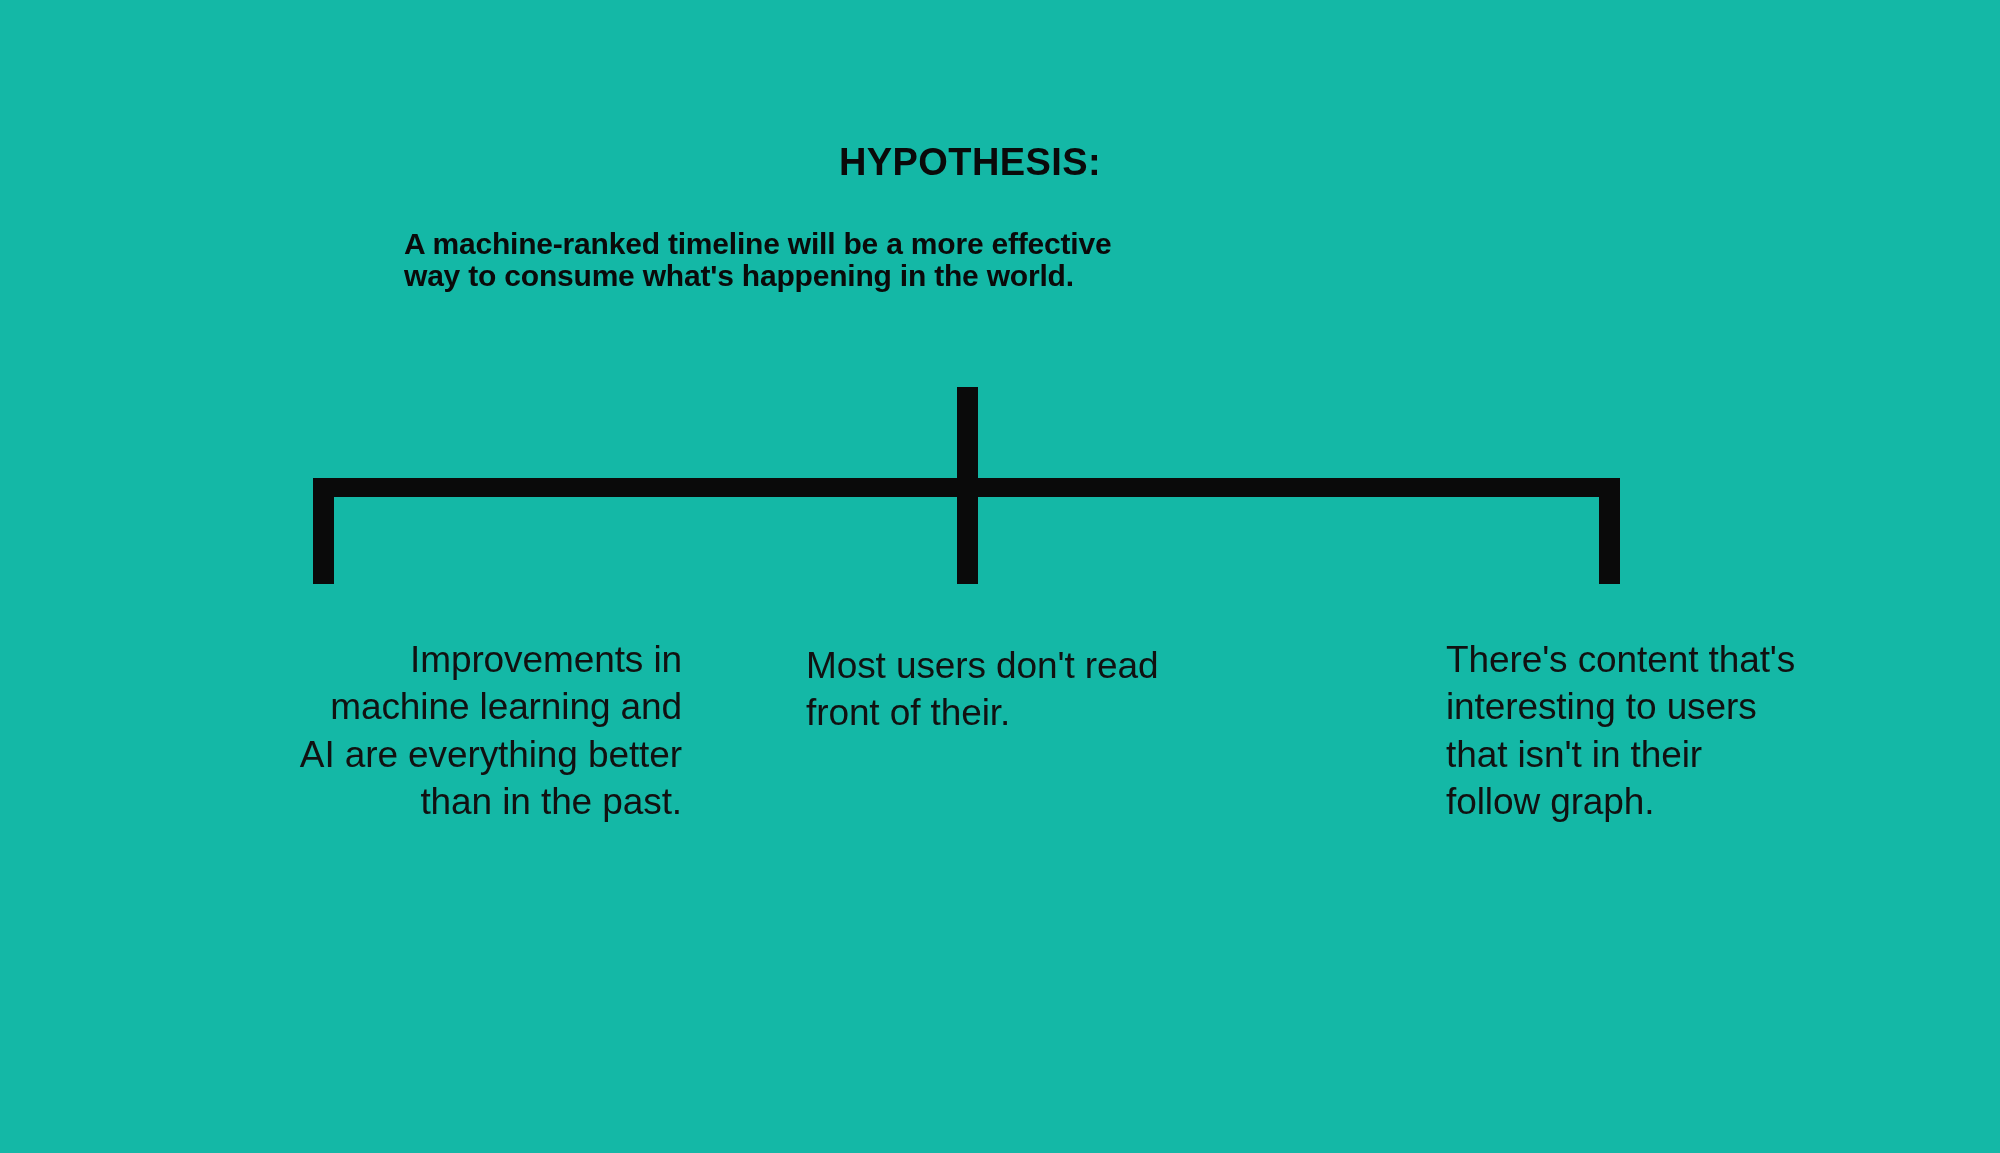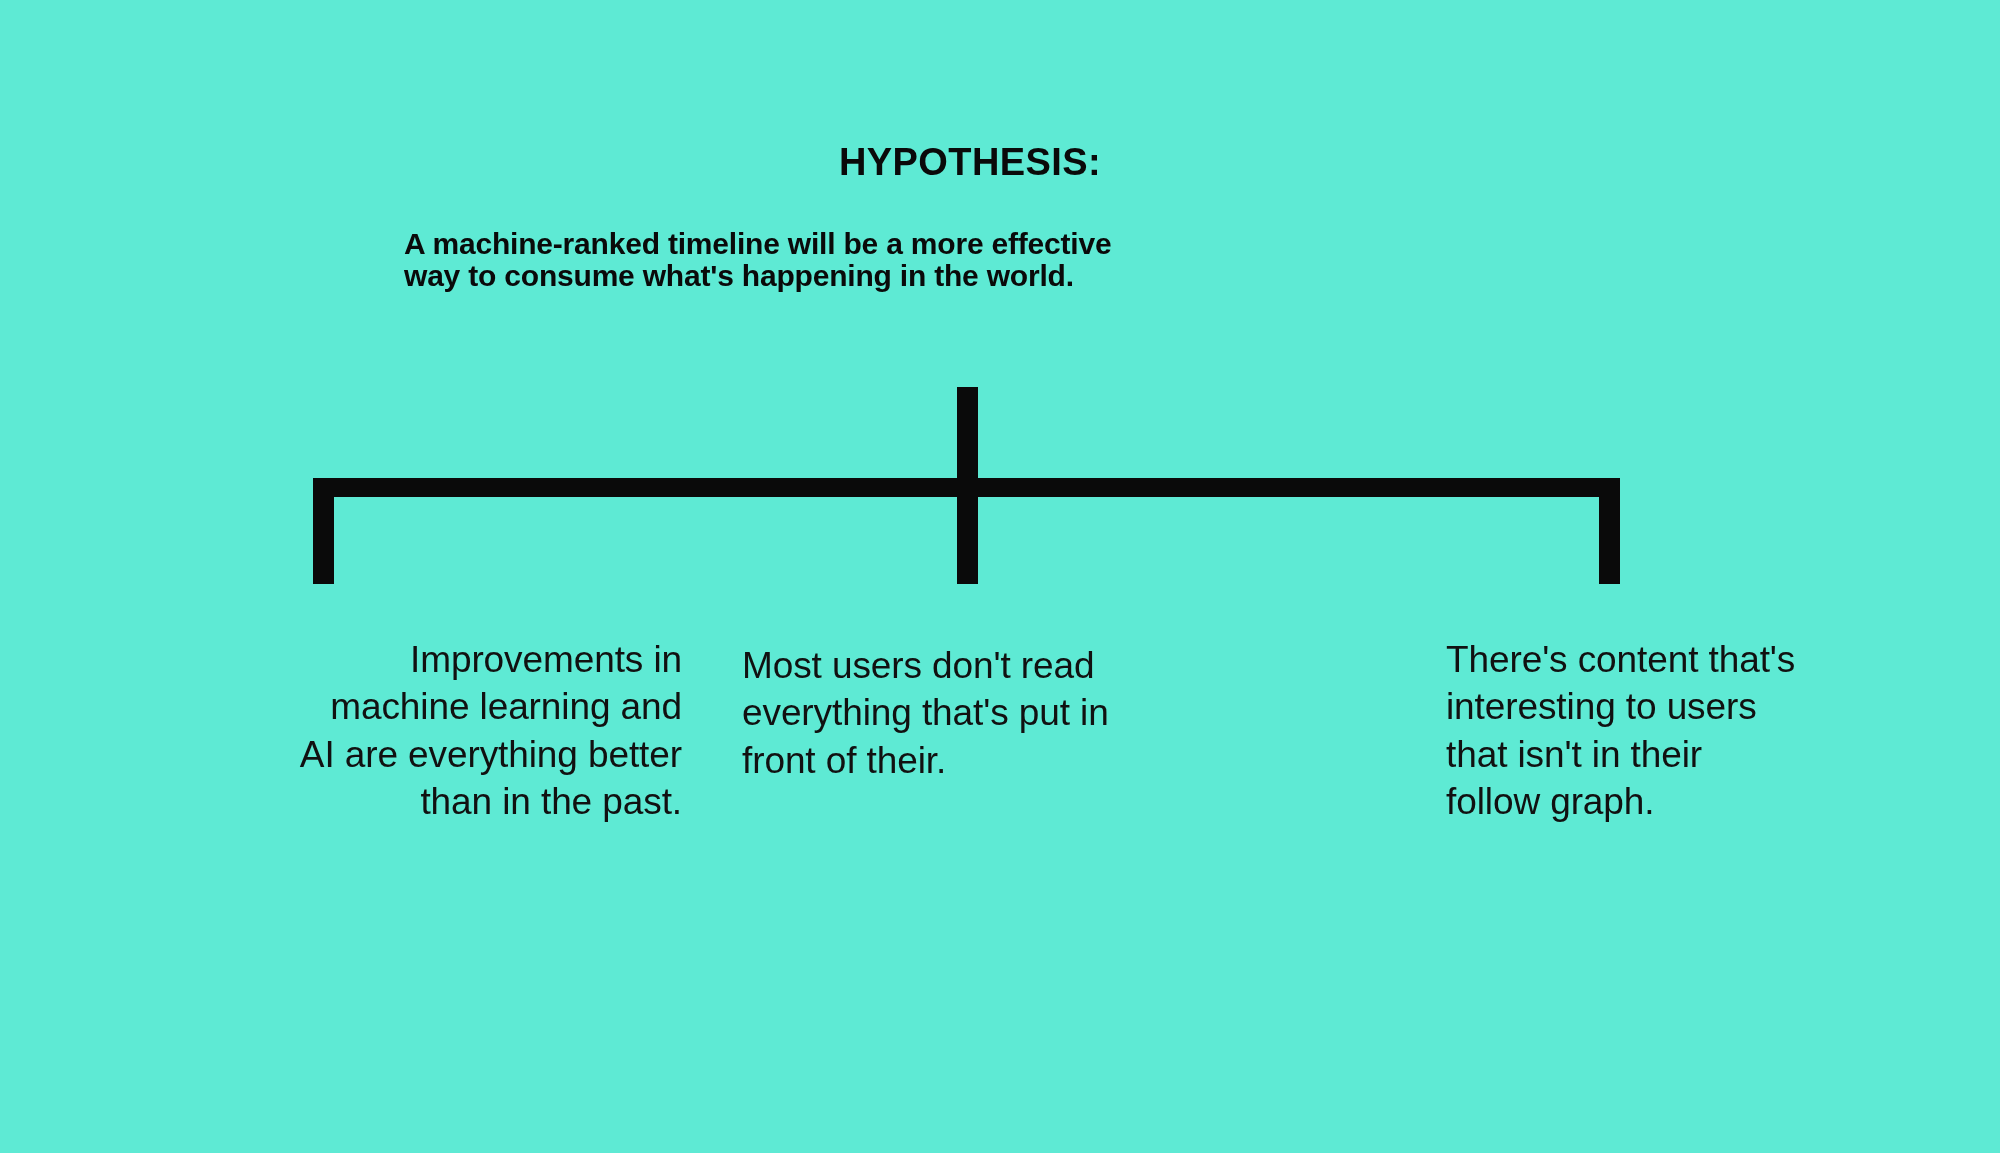--- a/index.html
+++ b/index.html
@@ -12,21 +12,21 @@
     background: #efefef;
     font-family: "Liberation Sans", sans-serif;
     color: #0a0a0a;
     overflow: hidden;
     position: relative;
   }
 
   #slide {
     position: absolute;
     inset: 0;
-    background: #5eead4;
+    background: #14b8a6;
   }
 
   
   .hyp-label {
     position: absolute;
     left: 0;
     top: 142px;
     width: 1940px;
     text-align: center;
     font-size: 38px;
@@ -70,21 +70,21 @@
     font-weight: 400;
     letter-spacing: -0.1px;
     color: #111111;
   }
   .col .ln {
     display: block;
     white-space: nowrap;
   }
 
   .col-left   { left: 122px;  top: 636px; width: 560px; text-align: right; }
-  .col-middle { left: 742px;  top: 642px; width: 520px; }
+  .col-middle { left: 806px;  top: 642px; width: 520px; }
   .col-right  { left: 1446px; top: 636px; width: 520px; }
 </style>
 </head>
 <body>
 
 <div id="slide">
 
   <div class="hyp-label">HYPOTHESIS:</div>
 
   <div class="hyp-statement">
@@ -107,21 +107,20 @@
 
   <div class="col col-left">
     <span class="ln">Improvements in</span>
     <span class="ln">machine learning and</span>
     <span class="ln">AI are everything better</span>
     <span class="ln">than in the past.</span>
   </div>
 
   <div class="col col-middle">
     <span class="ln">Most users don't read</span>
-    <span class="ln">everything that's put in</span>
     <span class="ln">front of their.</span>
   </div>
 
   <div class="col col-right">
     <span class="ln">There's content that's</span>
     <span class="ln">interesting to users</span>
     <span class="ln">that isn't in their</span>
     <span class="ln">follow graph.</span>
   </div>
 

